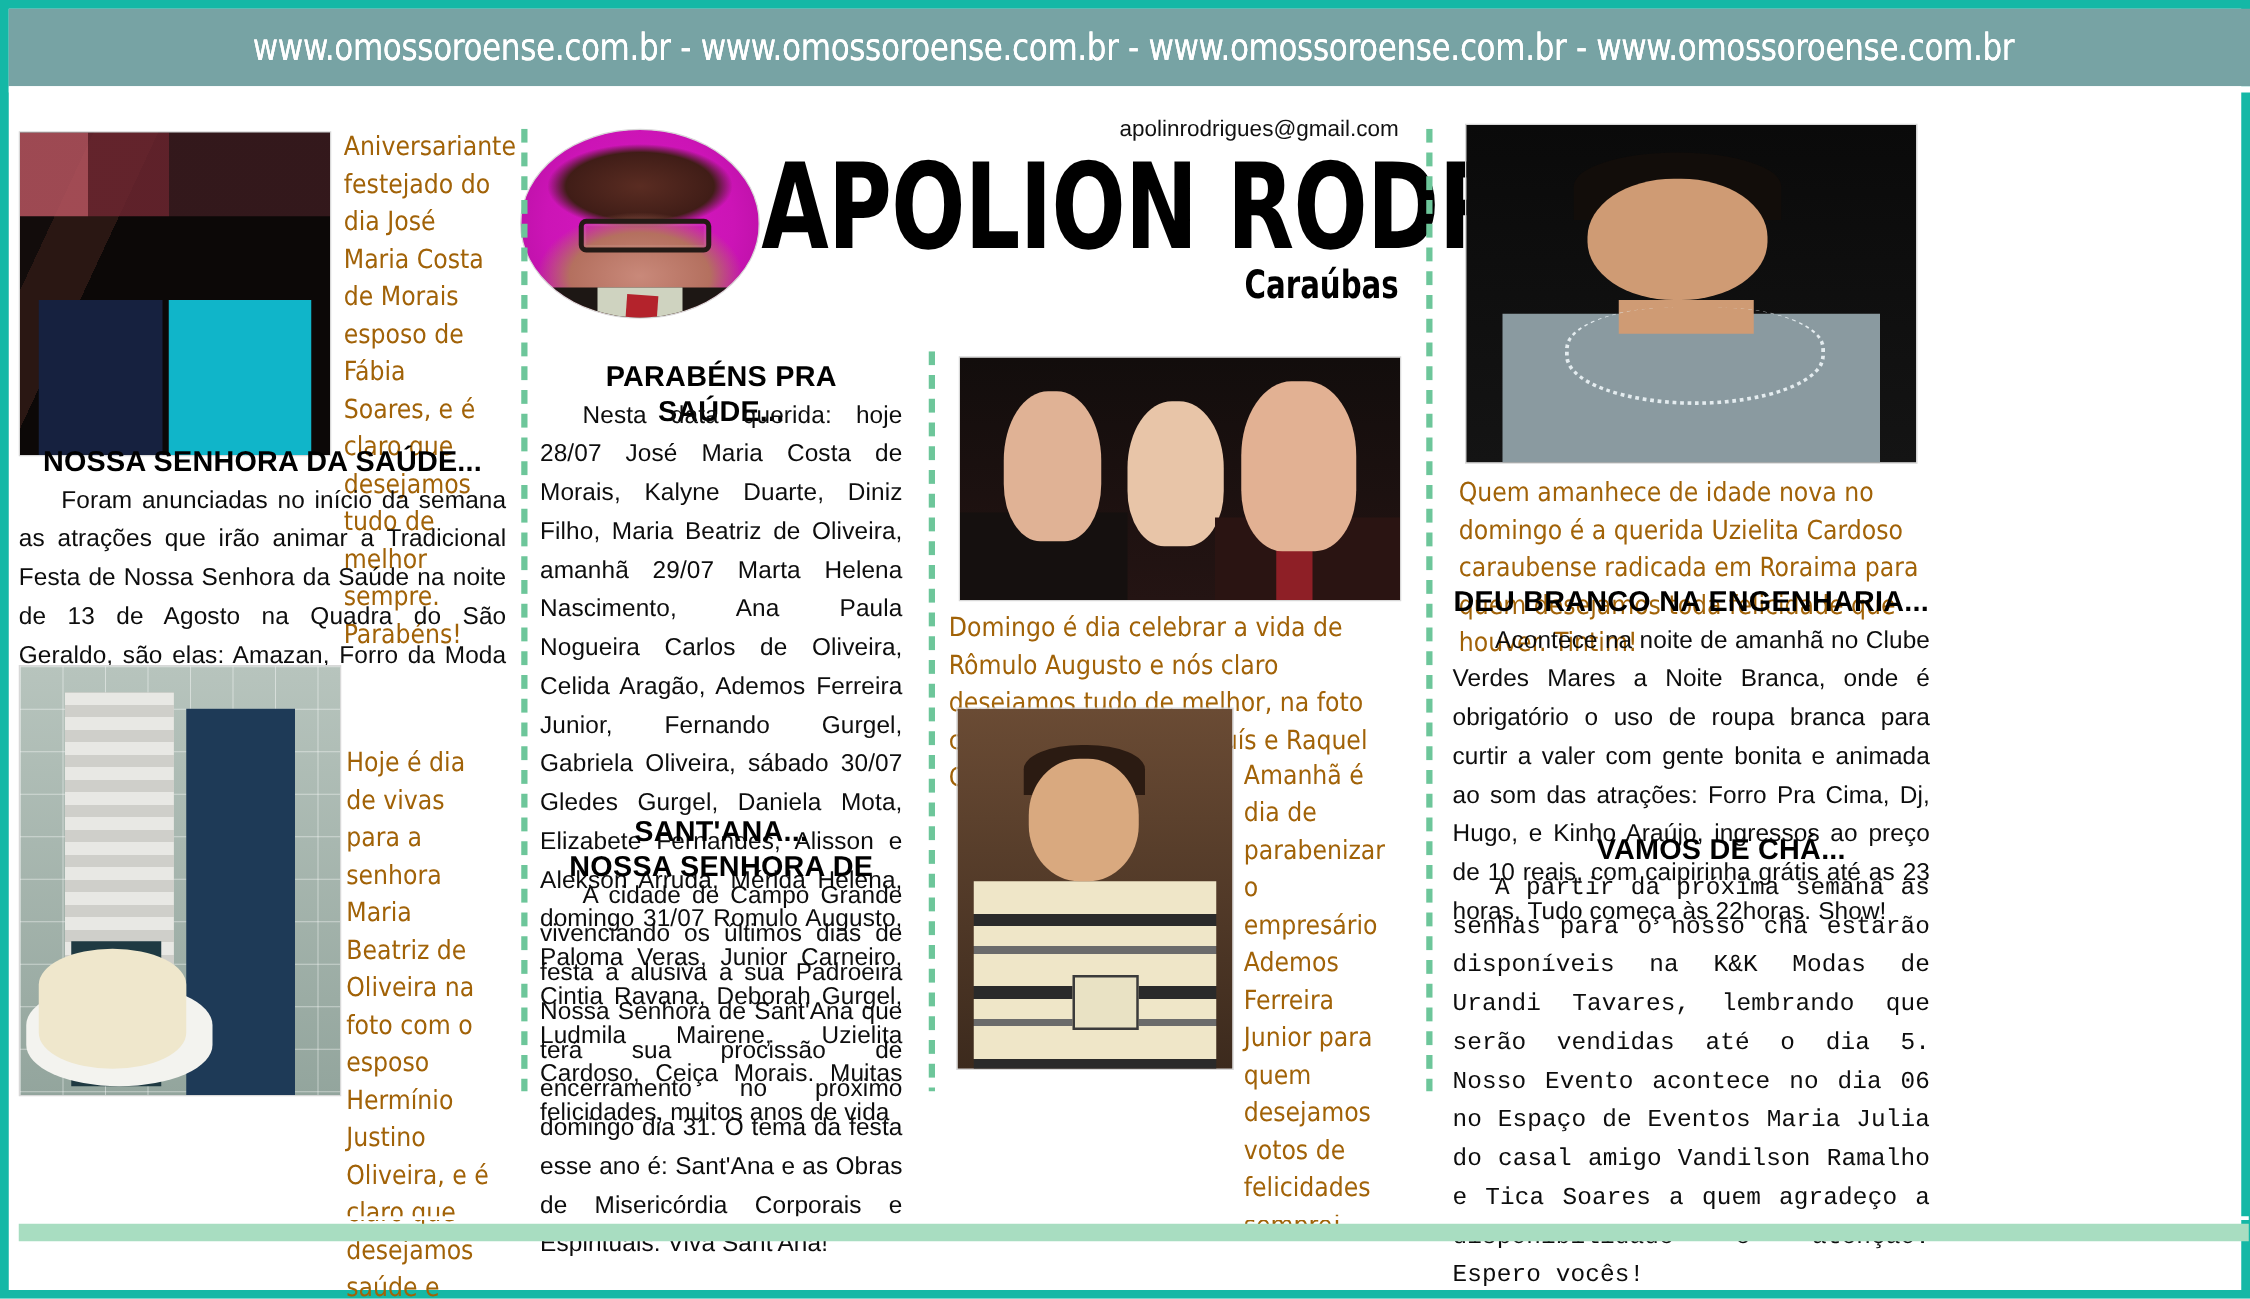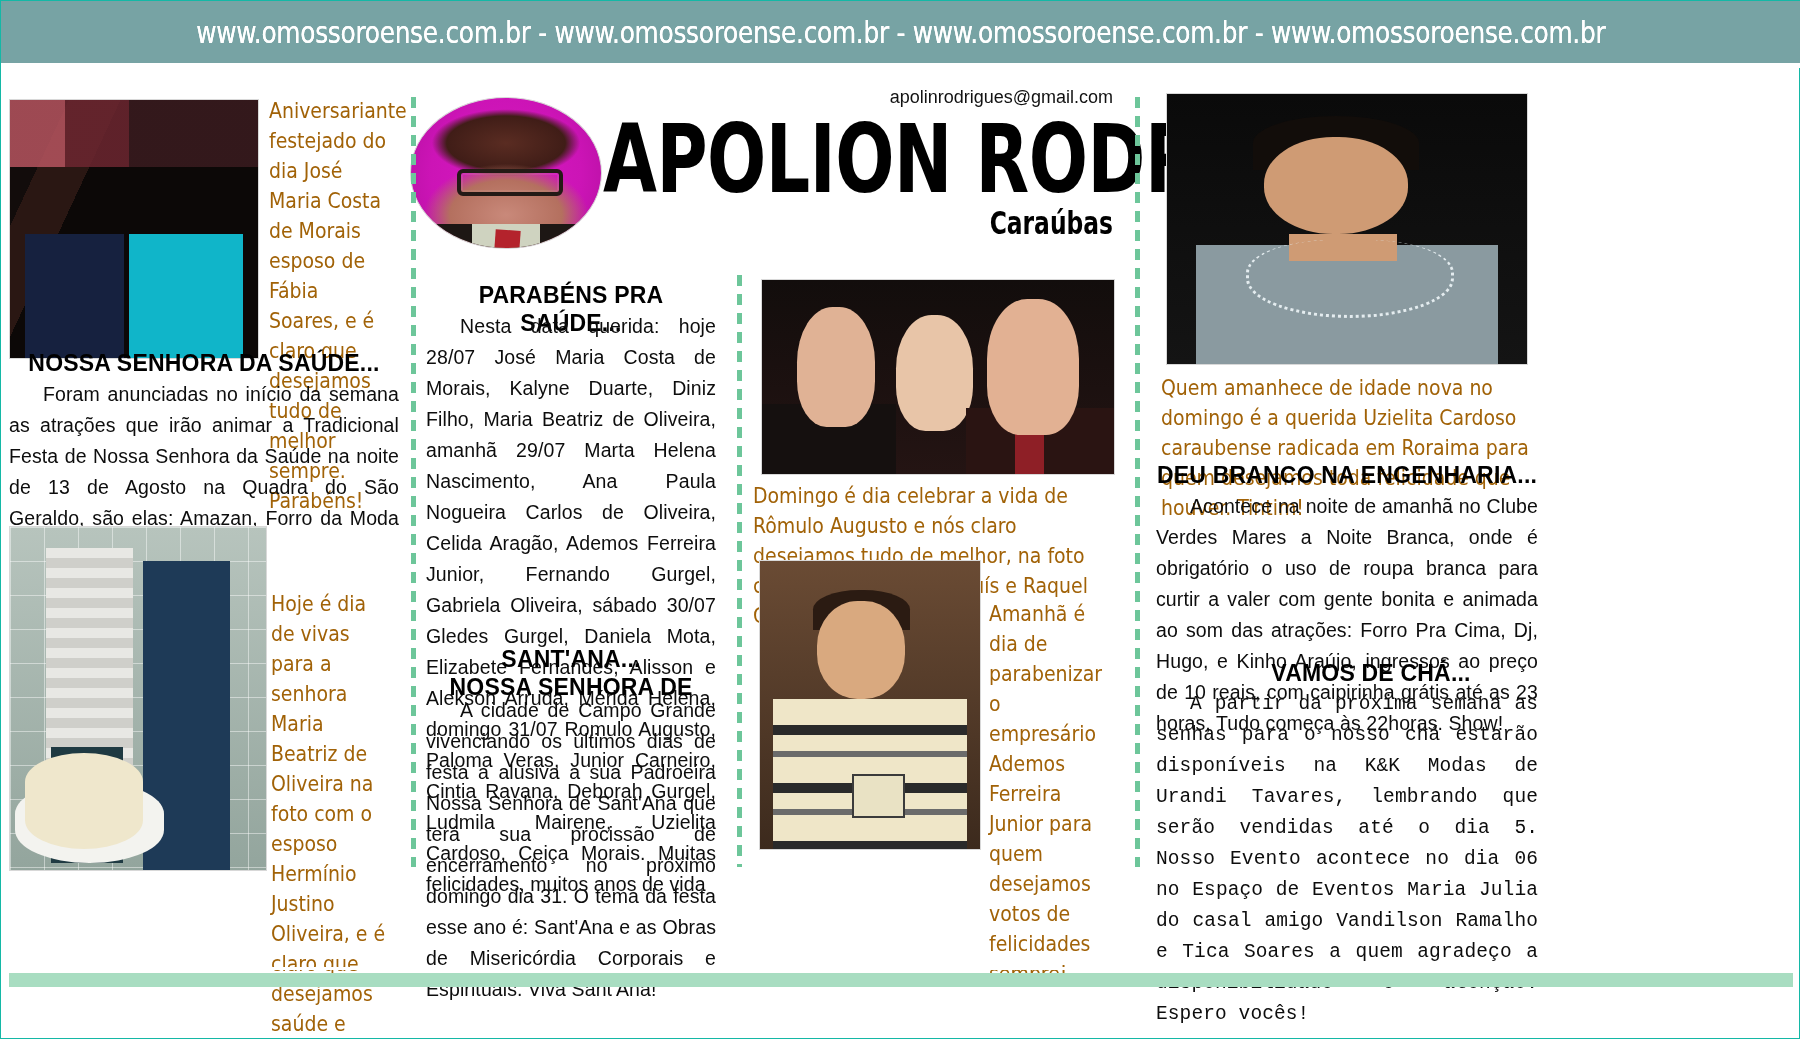--- a/index.html
+++ b/index.html
@@ -6,21 +6,21 @@
   body{
     width:1800px;height:1039px;
     font-family:"Liberation Sans",sans-serif;
     color:#000;
     overflow:hidden;
     position:relative;
   }
   .page{
     position:absolute;inset:0;
     background:#ffffff;
-    border:1px solid #14b8a6;
+    border:7px solid #14b8a6;
     box-sizing:border-box;
   }
 
   
   .top-banner{
     position:absolute;left:0;top:0;width:1800px;height:62px;
     background:#77a3a4;
     display:flex;align-items:center;justify-content:center;
     overflow:hidden;
   }

